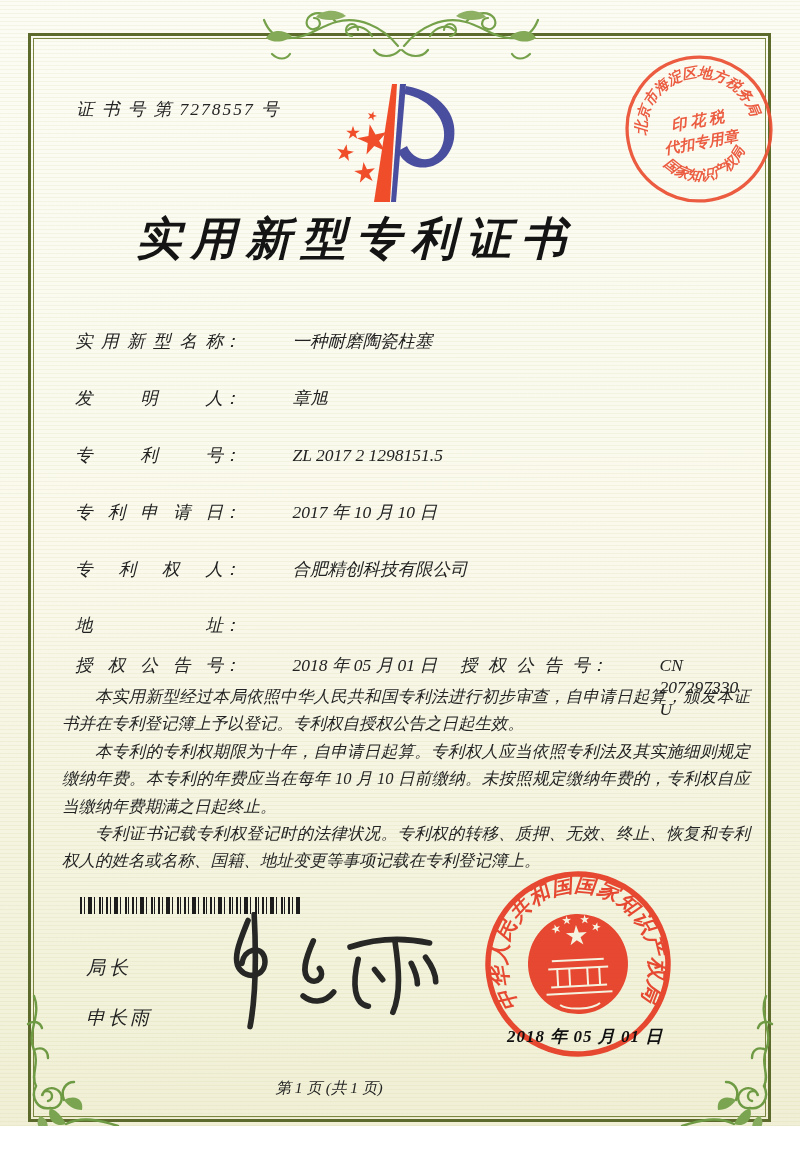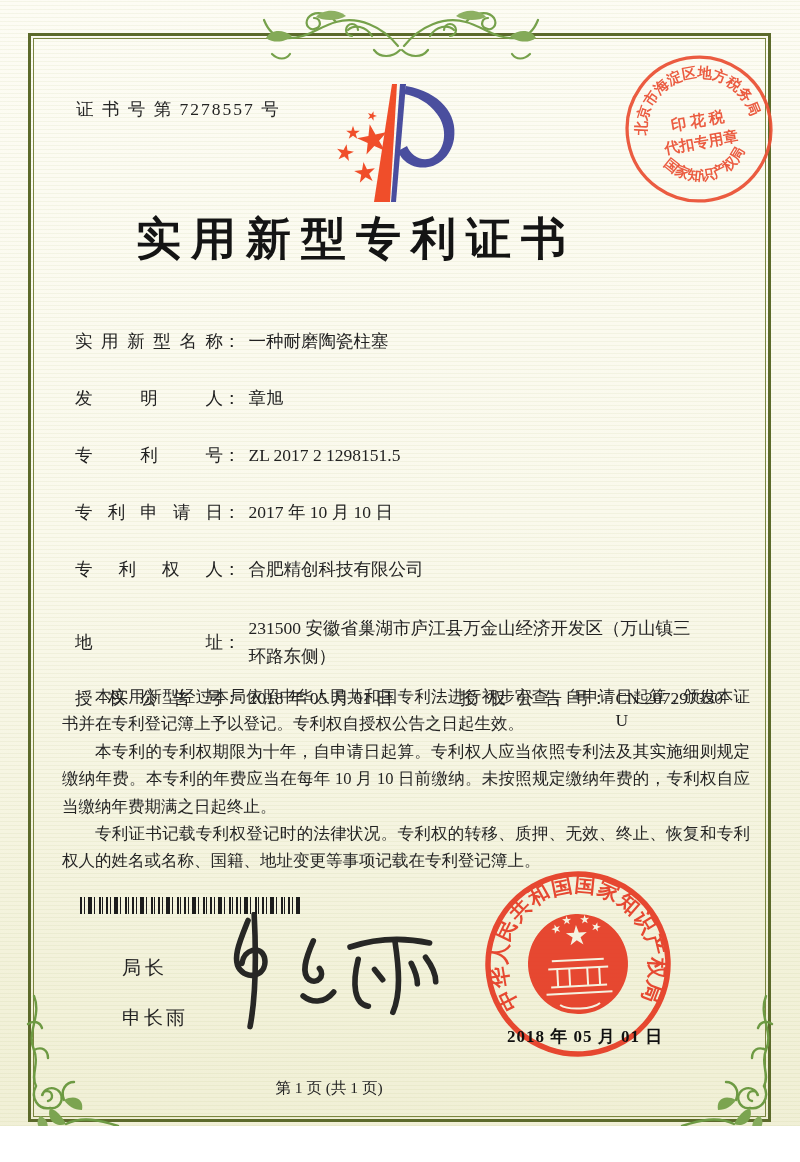--- a/index.html
+++ b/index.html
@@ -1,20 +1,21 @@
 <!DOCTYPE html>
 <html><head>
 <meta charset="utf-8">
 <style>
   * { margin:0; padding:0; box-sizing:border-box; }
   html,body { width:800px; background:#ffffff; }
   body { font-family:"Liberation Serif", serif; color:#1d1d1d; }
   .page {
     position:relative; width:800px; height:1162px; overflow:hidden;
     background:linear-gradient(178deg,#fdfcf4 0%, #faf9ec 45%, #f2f1d9 85%, #f0efd5 100%);
+    font-style:italic;
   }
   .page::before {
     content:""; position:absolute; inset:0; pointer-events:none;
     background:repeating-linear-gradient(0deg, rgba(168,180,110,0.10) 0 1px, transparent 1px 4px);
   }
   .bottom-margin { position:absolute; left:0; top:1126px; width:800px; height:36px; background:#fff; }
 
   .border-frame {
     position:absolute; left:28px; top:33px; width:743px; height:1089px;
     border:3px solid #5c6a2b;
@@ -37,41 +38,41 @@
 
   .title {
     position:absolute; left:0; top:209px; width:712px; text-align:center;
     font-size:45px; font-weight:700; letter-spacing:10px; color:#141414;
   }
 
   .fields { position:absolute; left:75px; top:331px; width:660px; font-size:17.5px; color:#222; }
   .frow { display:flex; align-items:center; margin-bottom:35px; line-height:1.25; }
   .flabel { display:inline-block; width:148px; text-align:justify; text-align-last:justify; flex:0 0 148px; }
   .fsep { margin-right:8px; }
-  .fvalue { font-size:17.5px; }
+  .fvalue { font-size:17.5px;margin-left:44px; }
   .fvalue.wrapval { width:452px; line-height:1.55; }
   .grant-row { position:relative; margin-bottom:0; }
   .grant-right { position:absolute; left:385px; top:0; display:flex; }
   .grant-right .flabel { width:130px; flex:0 0 130px; }
 
   .paras { position:absolute; left:62px; top:683px; width:688px; font-size:16.5px; line-height:1.66; text-align:justify; color:#242424; }
   .paras p { text-indent:2em; }
 
   .barcode {
     position:absolute; left:80px; top:897px; width:222px; height:17px;
     background:repeating-linear-gradient(90deg,
       #1c1c1c 0 2px, transparent 2px 4px,
       #1c1c1c 4px 5px, transparent 5px 8px,
       #1c1c1c 8px 12px, transparent 12px 14px,
       #1c1c1c 14px 15px, transparent 15px 19px,
       #1c1c1c 19px 21px, transparent 21px 22px,
       #1c1c1c 22px 23px, transparent 23px 26px);
   }
 
-  .signer { position:absolute; left:86px; top:955px; font-size:19px; letter-spacing:4px; color:#222;margin-left:36px; }
+  .signer { position:absolute; left:86px; top:955px; font-size:19px; letter-spacing:4px; color:#222; }
   .signer .name { margin-top:24px; letter-spacing:3px;text-align:center; }
 
   .signature { position:absolute; left:195px; top:912px; width:255px; height:118px; }
 
   .seal { position:absolute; left:478px; top:864px; width:200px; height:200px; transform:rotate(-3deg); opacity:0.95; }
   .seal-date { position:absolute; left:496px; top:1025px; width:178px; text-align:center; font-size:17px; font-weight:700; letter-spacing:1px; color:#111; }
 
   .footer { position:absolute; left:28px; top:1078px; width:602px; text-align:center; font-size:15.5px; color:#242424; }
 
   svg text { font-family:"Liberation Serif", serif; }
@@ -189,21 +190,20 @@
       <span class="fvalue">2017 年 10 月 10 日</span>
     </div>
     <div class="frow">
       <span class="flabel">专利权人</span>
         <span class="fsep">：</span>
       <span class="fvalue">合肥精创科技有限公司</span>
     </div>
     <div class="frow" style="margin-bottom:18px;">
       <span class="flabel">地址</span>
         <span class="fsep">：</span>
-      <span class="fvalue wrapval">231500 安徽省巢湖市庐江县万金山经济开发区（万山镇三环路东侧）</span>
     </div>
     <div class="frow grant-row">
       <span class="flabel">授权公告号</span>
         <span class="fsep">：</span>
       <span class="fvalue">2018 年 05 月 01 日</span>
       <span class="grant-right">
         <span class="flabel">授权公告号</span>
           <span class="fsep">：</span>
         <span class="fvalue">CN 207297330 U</span>
       </span>

